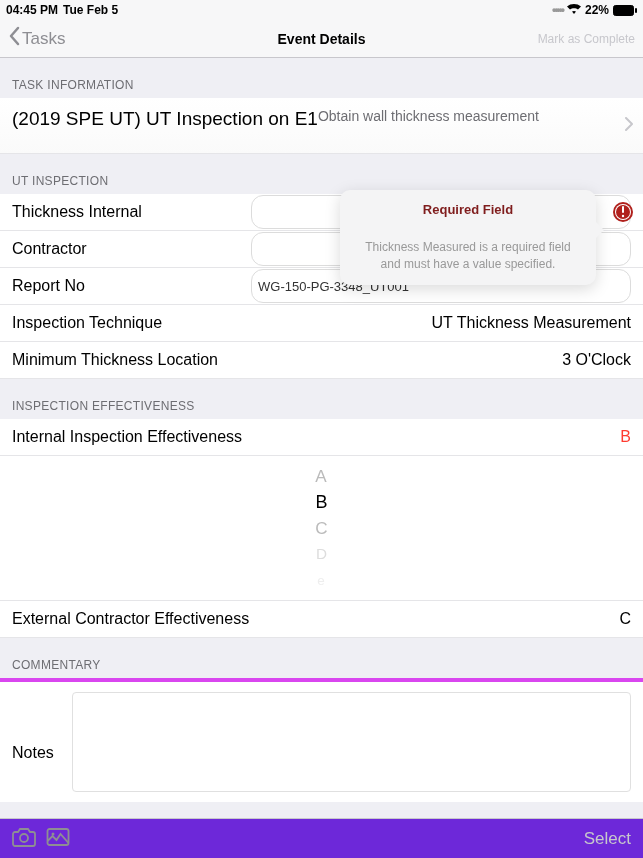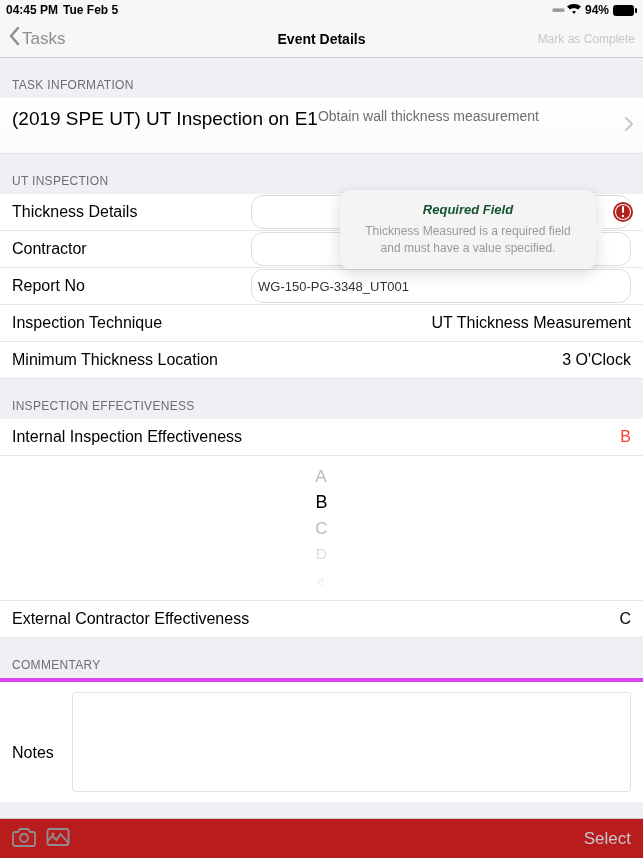--- a/index.html
+++ b/index.html
@@ -134,41 +134,41 @@
       padding: 6px;
       font-size: 14px;
       resize: none;
     }
     .bottom-bar {
       position: absolute;
       bottom: 0;
       left: 0;
       right: 0;
       height: 40px;
-      background: #b91c1c;
+      background: #6d28d9;
       border-top: 1px solid #c8c7cc;
       display: flex;
       align-items: center;
       padding: 0 12px;
       gap: 10px;
     }
     .bottom-bar .right { margin-left: auto; color: #c7c7cc; font-size: 17px; }
     .tooltip {
       position: absolute;
       top: 190px;
       left: 340px;
       width: 256px;
       background: #f4f4f5;
       border-radius: 10px;
       box-shadow: 0 4px 16px rgba(0,0,0,0.15);
       padding: 12px 14px;
       text-align: center;
       z-index: 10;
     }
-    .tooltip-title { font-size: 13px; font-weight: 600; color: #14532d; margin-bottom: 6px; font-style: italic; }
+    .tooltip-title { font-size: 13px; font-weight: 600; color: #7f1d1d; margin-bottom: 22px; }
     .tooltip-msg { font-size: 12px; color: #999; line-height: 1.4; }
     .tooltip-arrow {
       position: absolute;
       right: -8px;
       top: 32px;
       width: 0; height: 0;
       border-top: 8px solid transparent;
       border-bottom: 8px solid transparent;
       border-left: 8px solid #f4f4f5;
     }
@@ -181,21 +181,21 @@
     <span>04:45 PM</span>
     <span>Tue Feb 5</span>
   </div>
   <div class="status-right">
     <span style="letter-spacing:-2px;color:#999">•••••</span>
     <span>
       <svg width="14" height="10" viewBox="0 0 14 10">
           <path d="M7 10L9 7.5C7.9 6.7 6.1 6.7 5 7.5L7 10zM3 5.5C5.2 3.7 8.8 3.7 11 5.5L12.5 4C9.5 1.3 4.5 1.3 1.5 4L3 5.5zM0 2.5L1.5 4 12.5 4 14 2.5C10.1-0.8 3.9-0.8 0 2.5z" fill="#000"></path>
         </svg>
     </span>
-    <span>94%</span>
+    <span>22%</span>
     <span class="battery-icon">
       <svg width="24" height="11" viewBox="0 0 24 11">
           <rect x="0.5" y="0.5" width="20" height="10" rx="2" fill="#000" stroke="#000"></rect>
           <rect x="22" y="3" width="2" height="5" rx="1" fill="#000"></rect>
         </svg>
     </span>
   </div>
 </div>
 
 <div class="nav-bar">
@@ -218,21 +218,21 @@
   <span class="chevron">
     <svg width="8" height="14" viewBox="0 0 8 14">
         <path d="M1 1l6 6-6 6" stroke="#c7c7cc" stroke-width="2" fill="none" stroke-linecap="round" stroke-linejoin="round"></path>
       </svg>
   </span>
 </div>
 
 <div class="section-header">UT INSPECTION</div>
 
 <div class="row row-input">
-  <span class="row-label">Thickness Details</span>
+  <span class="row-label">Thickness Internal</span>
   <input class="input-field with-alert" value="" style="">
   <span class="alert-badge">
     <svg width="22" height="22" viewBox="0 0 22 22">
         <circle cx="11" cy="11" r="10" fill="#b0201c"></circle>
         <circle cx="11" cy="11" r="8" fill="#fff"></circle>
         <circle cx="11" cy="11" r="7" fill="#b0201c"></circle>
         <rect x="10" y="5" width="2" height="7" rx="1" fill="#fff"></rect>
         <circle cx="11" cy="15" r="1.2" fill="#fff"></circle>
       </svg>
   </span>

